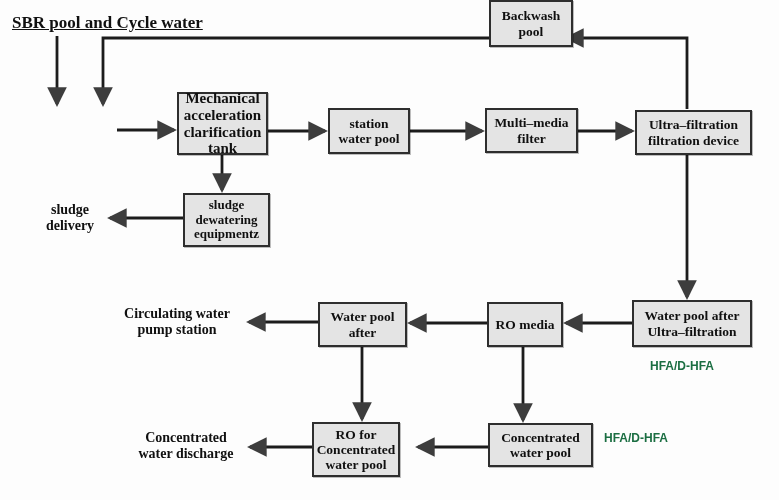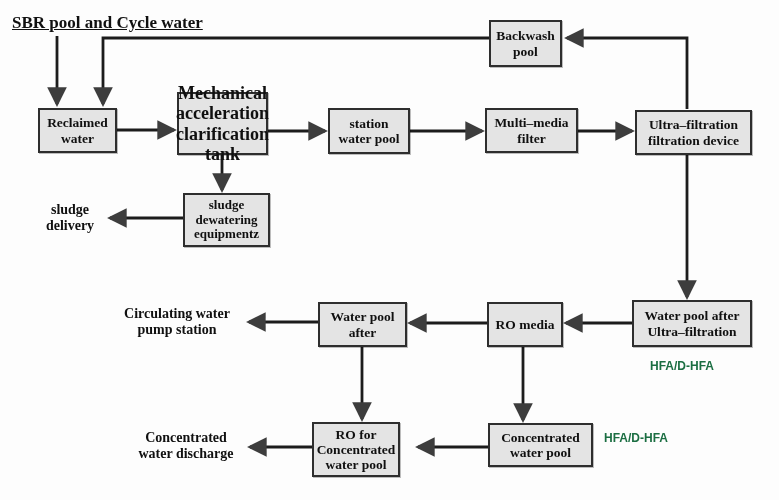--- a/index.html
+++ b/index.html
@@ -75,27 +75,25 @@
       <path d="M318,322 H249" marker-end="url(#ah)"></path>
       <path d="M362,347 V419" marker-end="url(#ah)"></path>
       <path d="M523,347 V420" marker-end="url(#ah)"></path>
       <path d="M488,447 H418" marker-end="url(#ah)"></path>
       <path d="M312,447 H250" marker-end="url(#ah)"></path>
     </g>
   </svg>
 
   <div class="label title" style="left:12px;top:13px;text-decoration:underline;">SBR pool and Cycle water</div>
 
-  <div class="node" style="left:489px;top:20px;width:73px;height:47px;">Backwash
+  <div class="node" style="left:489px;top:0;width:84px;height:47px;">Backwash
 pool</div>
 
-  <div class="node" style="left:38px;top:108px;width:79px;height:45px;">Reclaimed
-water</div>
 
-  <div class="node" style="left:177px;top:92px;width:91px;height:63px;font-size:18px;">Mechanical
+  <div class="node" style="left:177px;top:92px;width:91px;height:63px;font-size:15px;">Mechanical
 acceleration
 clarification
 tank</div>
 
   <div class="node" style="left:328px;top:108px;width:82px;height:46px;">station
 water pool</div>
 
   <div class="node" style="left:485px;top:108px;width:93px;height:45px;">Multi–media
 filter</div>
 

